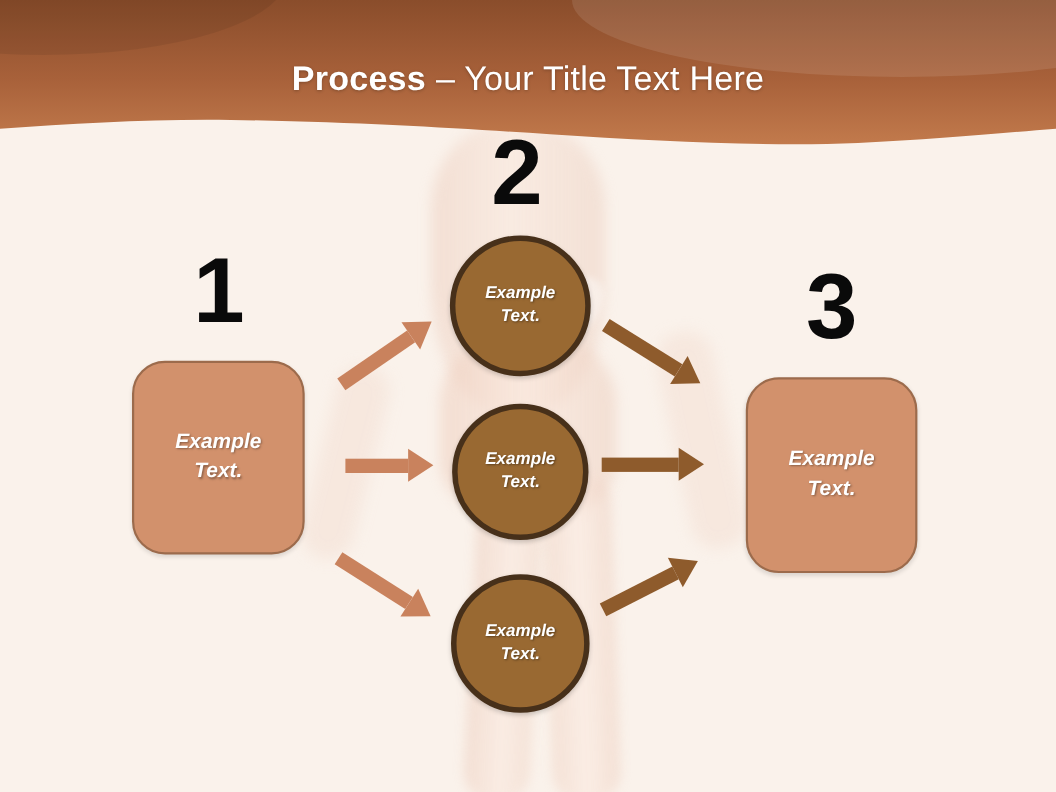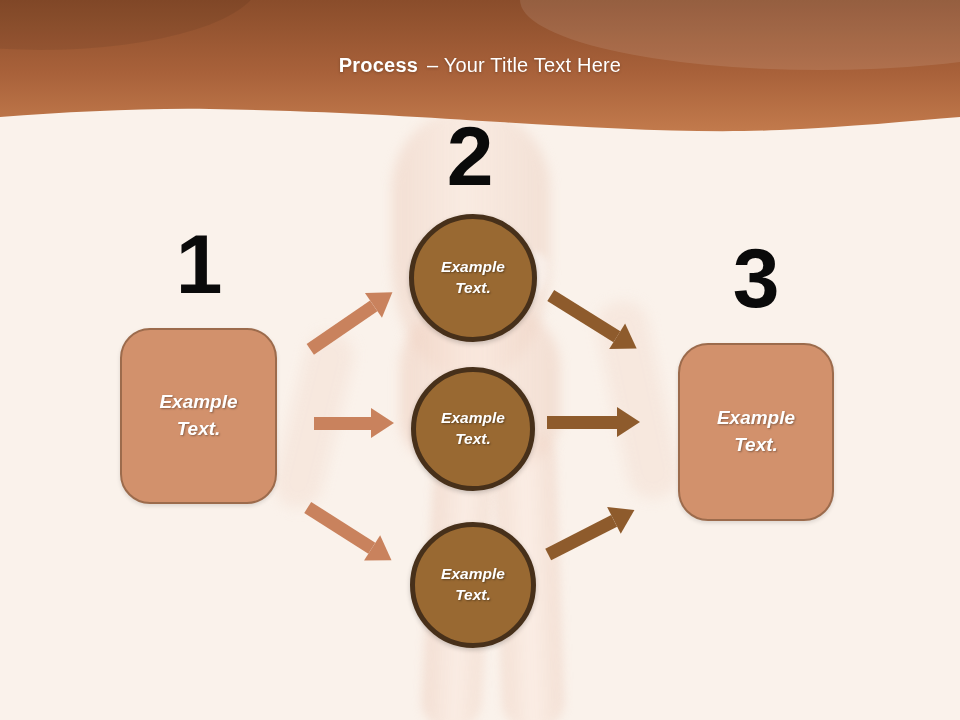--- a/index.html
+++ b/index.html
@@ -32,21 +32,21 @@
   .fig-arm-r{left:612px;top:300px;width:52px;height:200px;
     background:rgba(240,212,197,.6);border-radius:24px;transform:rotate(-12deg);
     filter:blur(7px);opacity:.55;}
   .fig-panty{left:412px;top:252px;width:136px;height:56px;
     background:rgba(255,255,255,.75);border-radius:14px 14px 40px 40px;
     filter:blur(3px);opacity:.55;}
   
   .band{position:absolute;left:0;top:0;width:960px;height:150px;}
   .title{
     position:absolute;left:0;top:54px;width:960px;
-    text-align:center;color:#fff;font-size:20px;letter-spacing:.2px;
+    text-align:center;color:#fff;font-size:31px;letter-spacing:.2px;
     text-shadow:0 1px 3px rgba(0,0,0,.25);
   }
   .title .t-bold{font-weight:bold;}
   .title .t-rest{font-weight:normal;margin-left:9px;}
   
   .step-number{
     position:absolute;width:160px;text-align:center;
     font-size:84px;line-height:1;font-weight:bold;
     color:var(--number_color,#0a0a0a);
   }

